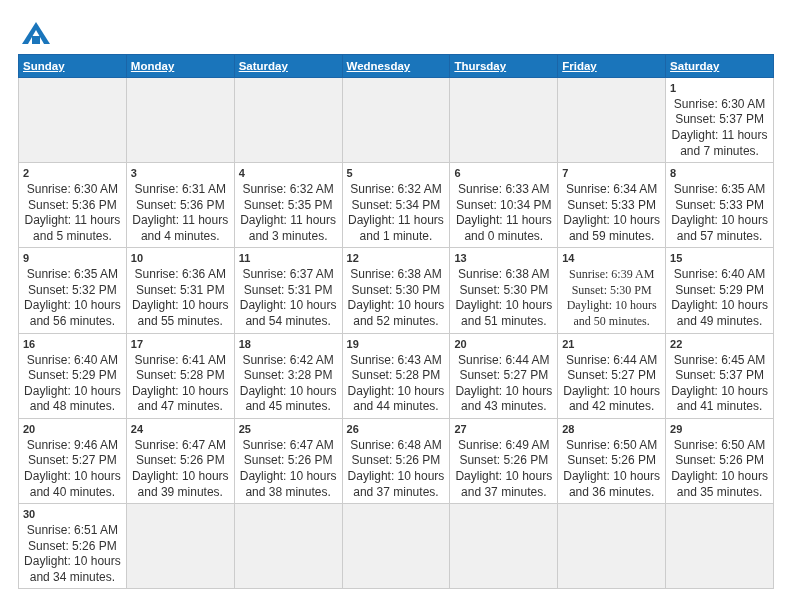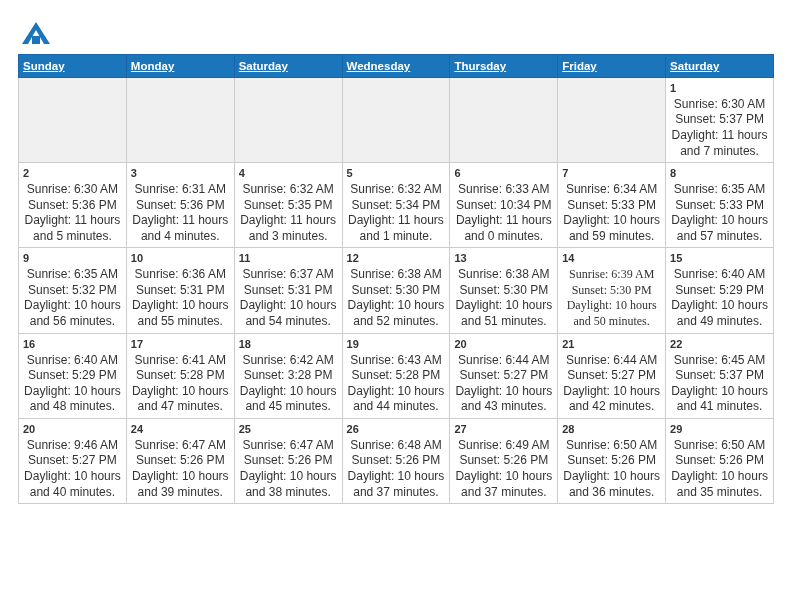--- a/index.html
+++ b/index.html
@@ -344,15 +344,30 @@
 and 36 minutes.</div>
           </td>
           <td>
             <span class="day-num">29</span>
             <div class="cell-content" style="white-space: pre-line;">Sunrise: 6:50 AM
 Sunset: 5:26 PM
 Daylight: 10 hours
 and 35 minutes.</div>
           </td>
         </tr>
+        <tr>
+          <td>
+            <span class="day-num">30</span>
+            <div class="cell-content" style="white-space: pre-line;">Sunrise: 6:51 AM
+Sunset: 5:26 PM
+Daylight: 10 hours
+and 34 minutes.</div>
+          </td>
+          <td class="empty"></td>
+          <td class="empty"></td>
+          <td class="empty"></td>
+          <td class="empty"></td>
+          <td class="empty"></td>
+          <td class="empty"></td>
+        </tr>
       </tbody>
   </table>
 </div>
 
 </body></html>

